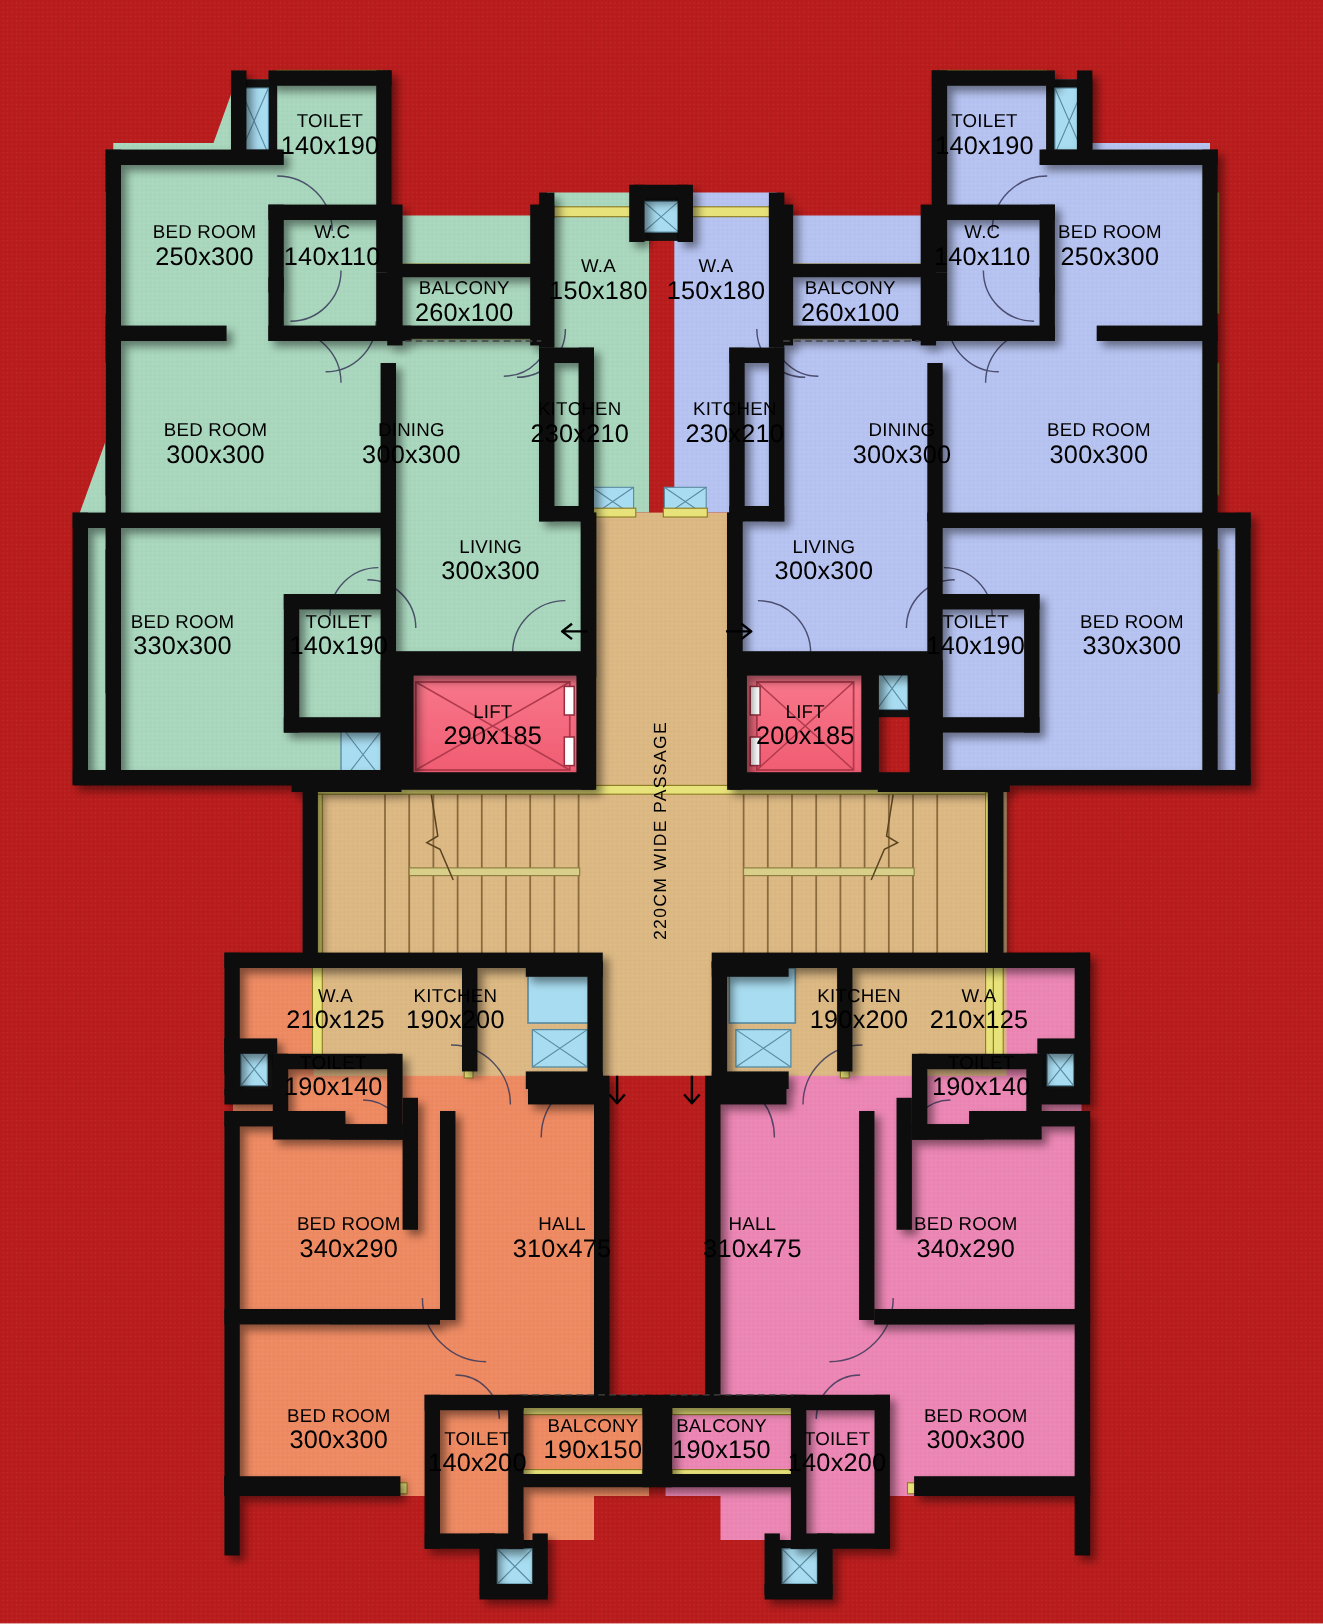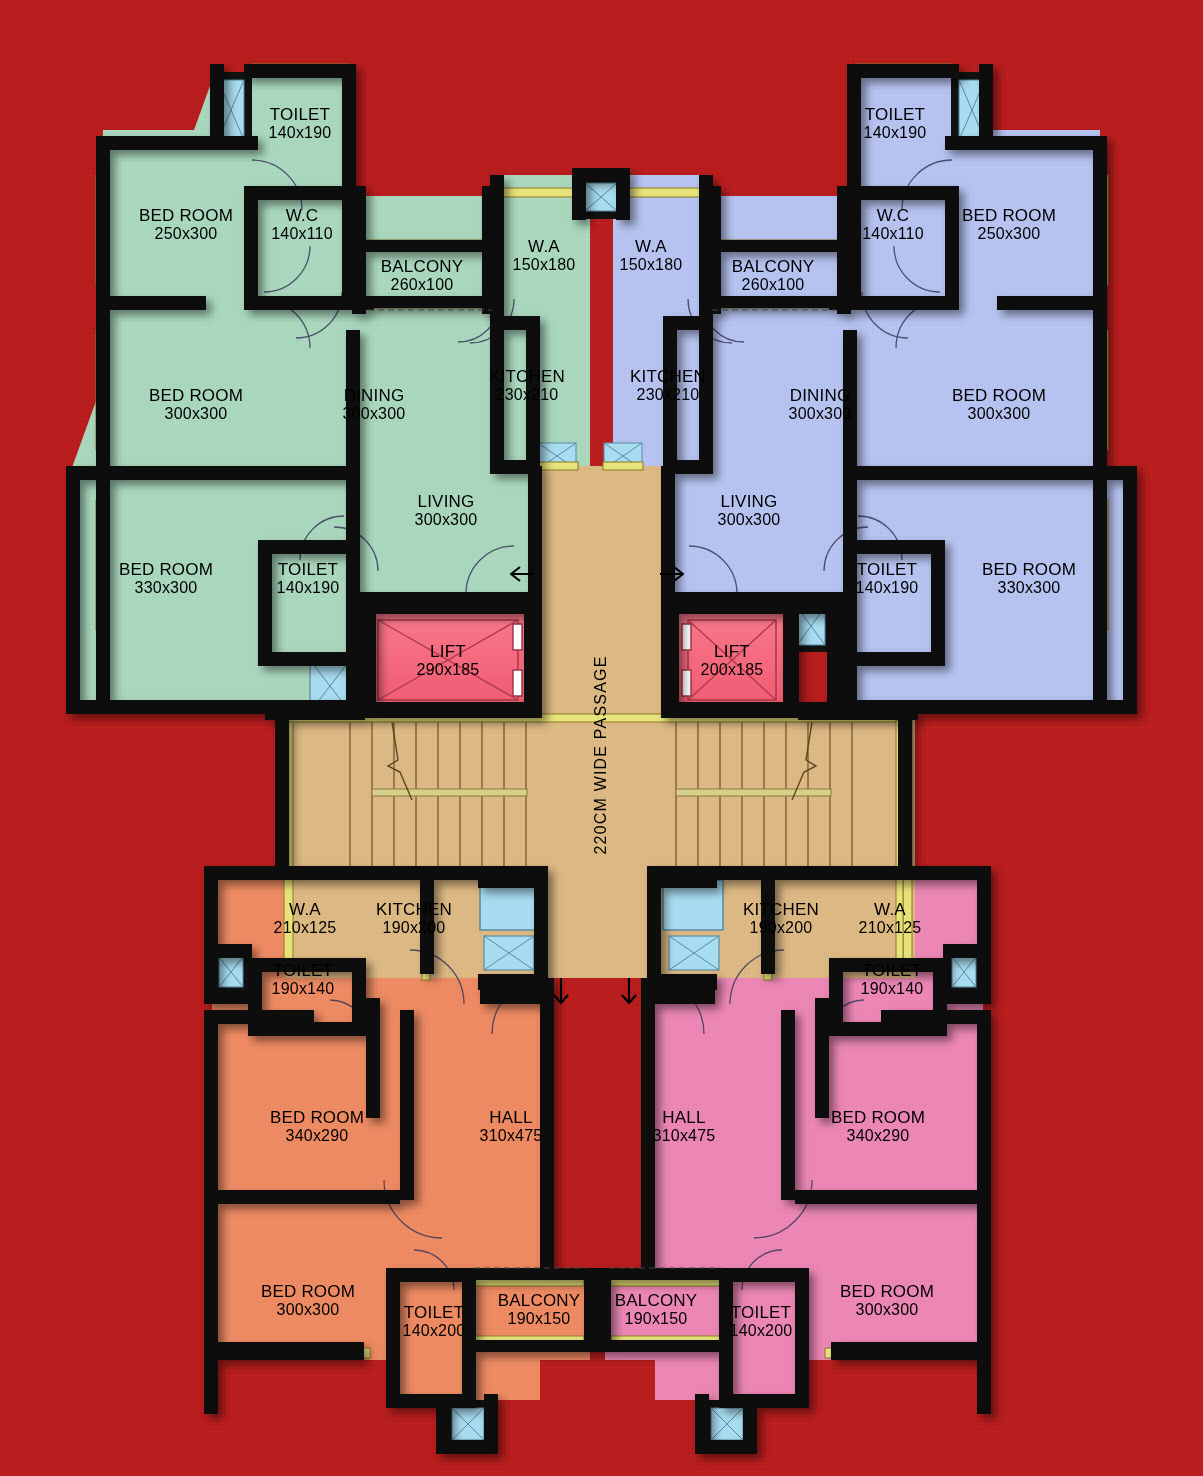--- a/index.html
+++ b/index.html
@@ -3,21 +3,21 @@
 <meta charset="utf-8">
 <style>
   html,body{margin:0;padding:0;background:#ffffff;}
   body{font-family:"Liberation Sans","DejaVu Sans",sans-serif;}
   #plan{position:relative;width:1203px;height:1476px;background:#b91c1c;overflow:hidden;}
   #plan svg{position:absolute;left:0;top:0;}
   .lbl{position:absolute;text-align:center;color:#000;font-weight:400;line-height:1.12;
        letter-spacing:.2px;pointer-events:none;white-space:nowrap;
        transform:translate(-50%,-50%);}
   .lbl .n{display:block;font-size:17px;}
-  .lbl .d{display:block;font-size:16px;}
+  .lbl .d{display:block;font-size:23px;}
   .vlbl{position:absolute;transform:translate(-50%,-50%) rotate(-90deg);
         font-size:16px;color:#000;white-space:nowrap;letter-spacing:1.2px;}
 </style>
 </head>
 <body>
 
 <div id="plan">
 
 <svg width="1203" height="1476" viewBox="0 0 1203 1476">
   <defs>

